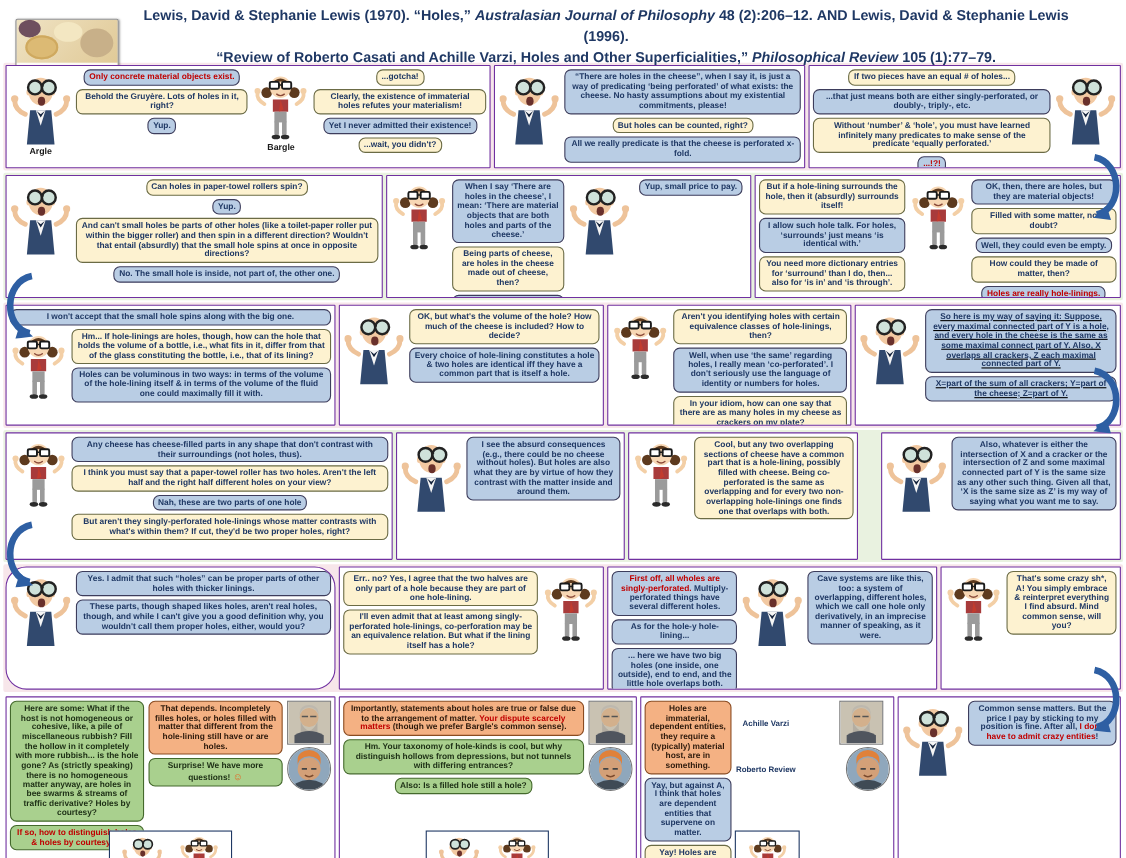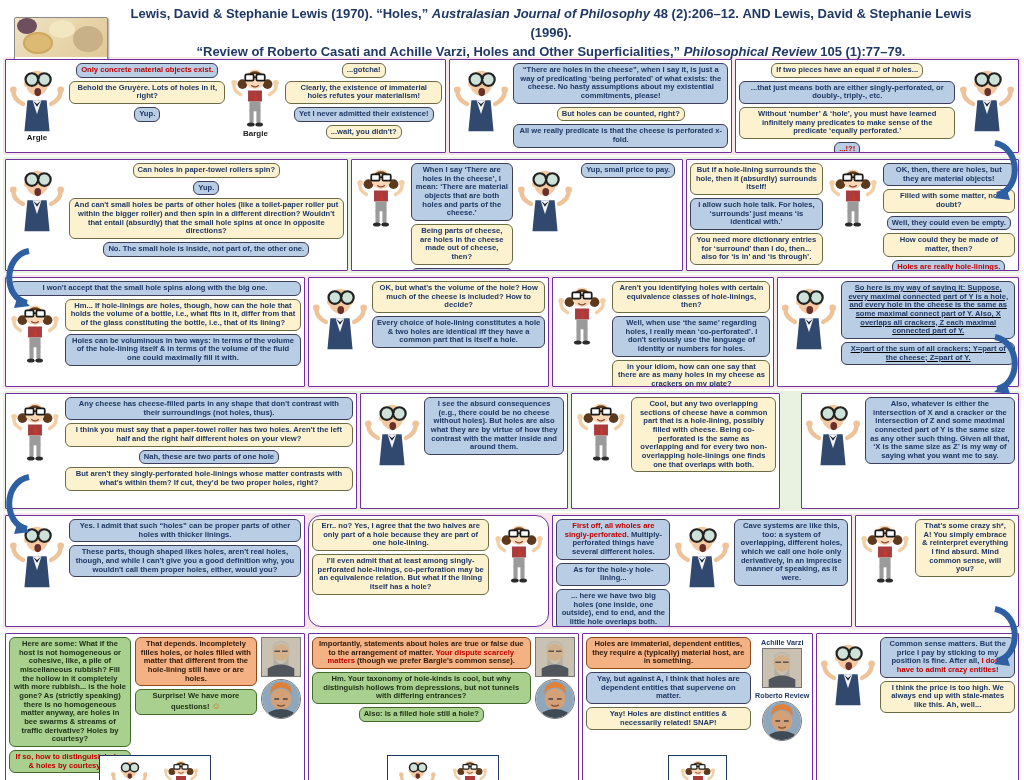--- a/index.html
+++ b/index.html
@@ -36,21 +36,21 @@
   .smiley{color:#e06c2b;font-weight:900;font-size:9px;}
   
   .charwrap{display:flex;flex-direction:column;align-items:center;flex:0 0 auto;padding:1px;}
   .charwrap svg{display:block;}
   .charlabel{font-size:8px;font-weight:700;color:#1a1a1a;margin-top:1px;}
   .frow{margin-top:auto;display:flex;justify-content:center;align-items:flex-end;gap:14px;
         border:1.5px solid #1f3864;background:#fff;padding:0 10px;align-self:center;}
   .frow .charwrap svg{height:46px;width:auto;}
   
   .pcol{flex:0 0 auto;align-items:center;gap:2px;}
-  .photowrap{display:flex;flex-direction:column;align-items:center;}
+  .photowrap{display:flex;flex-direction:row;align-items:center;gap:46px;}
   .photo{width:38px;height:38px;overflow:hidden;border:1px solid #777;}
   .photo.round{border-radius:50%;}
   .photo svg{width:100%;height:100%;display:block;}
   .photolabel{font-size:7.2px;font-weight:700;color:#1f3864;margin:1px 0;}
   
   .arrow{position:absolute;z-index:5;pointer-events:none;}
   .arrow.flip svg{transform:scaleX(-1);}
 </style>
 </head>
 <body>
@@ -561,21 +561,21 @@
                 </g>
               </svg>
             </div>
             <div class="bcol">
               <div class="bub blue"><span>Also, whatever is either the intersection of X and a cracker or the intersection of Z and some maximal connected part of Y is the same size as any other such thing. Given all that, ‘X is the same size as Z’ is my way of saying what you want me to say.</span></div>
             </div>
           </div>
         </div>
       </div>
       <div class="row" style="height: 112px; background: rgb(247, 230, 234);">
-        <div class="panel" style="flex: 1 1 30%;">
+        <div class="panel" style="flex: 1 1 30%; border-radius: 19px;">
           <div class="cols">
             <div class="charwrap">
               <svg viewBox="0 0 70 92" width="54" height="68">
                 <g stroke-linecap="round">
                   <path d="M16,54 C7,50 3,44 3,37" stroke="#eec39a" stroke-width="6" fill="none"></path>
                   <path d="M54,54 C63,50 67,44 67,37" stroke="#eec39a" stroke-width="6" fill="none"></path>
                   <circle cx="3" cy="35" r="4.5" fill="#eec39a"></circle>
                   <circle cx="67" cy="35" r="4.5" fill="#eec39a"></circle>
                   <path d="M18,91 L22,49 L48,49 L52,91 Z" fill="#31496e"></path>
                   <path d="M29,49 L41,49 L35,68 Z" fill="#f5f5f5"></path>
@@ -589,21 +589,21 @@
                   <ellipse cx="36" cy="38" rx="4.5" ry="5.5" fill="#69302b"></ellipse>
                 </g>
               </svg>
             </div>
             <div class="bcol">
               <div class="bub blue"><span>Yes. I admit that such “holes” can be proper parts of other holes with thicker linings.</span></div>
               <div class="bub blue"><span>These parts, though shaped likes holes, aren't real holes, though, and while I can't give you a good definition why, you wouldn't call them proper holes, either, would you?</span></div>
             </div>
           </div>
         </div>
-        <div class="panel" style="flex: 1 1 24%; border-radius: 13px;">
+        <div class="panel" style="flex: 1 1 24%;">
           <div class="cols">
             <div class="bcol">
               <div class="bub cream"><span>Err.. no? Yes, I agree that the two halves are only part of a hole because they are part of one hole-lining.</span></div>
               <div class="bub cream"><span>I'll even admit that at least among singly-perforated hole-linings, co-perforation may be an equivalence relation. But what if the lining itself has a hole?</span></div>
             </div>
             <div class="charwrap">
               <svg viewBox="0 0 70 92" width="50" height="64">
                 <g stroke-linecap="round">
                   <path d="M14,44 C7,40 4,34 5,29" stroke="#f3cfa6" stroke-width="5" fill="none"></path>
                   <path d="M56,44 C63,40 66,34 65,29" stroke="#f3cfa6" stroke-width="5" fill="none"></path>
@@ -938,21 +938,20 @@
                   <ellipse cx="50" cy="27" rx="2.5" ry="4" fill="#f2c9a2"></ellipse>
                   <circle cx="28" cy="21" r="8.5" fill="#cfe2da" stroke="#222" stroke-width="3"></circle>
                   <circle cx="45" cy="21" r="8.5" fill="#cfe2da" stroke="#222" stroke-width="3"></circle>
                   <path d="M36,19 h1.5" stroke="#222" stroke-width="2.5"></path>
                   <ellipse cx="36" cy="38" rx="4.5" ry="5.5" fill="#69302b"></ellipse>
                 </g>
               </svg>
             </div>
             <div class="bcol">
               <div class="bub blue"><span>Common sense matters. But the price I pay by sticking to my position is fine. After all, </span><span class="red">I don't have to admit crazy entities</span><span>!</span></div>
-              <div class="bub cream"><span>I think the price is too high. We always end up with stale-mates like this. Ah, well...</span></div>
             </div>
           </div>
         </div>
       </div>
     </div>
 
   <div class="arrow" style="right:1px;top:138px;">
     <svg width="30" height="62">
         <path d="M2,5 C28,10 28,52 4,57" stroke="#2e5fa3" stroke-width="6" fill="none"></path>
         <path d="M13,49 L1,60 L17,62 Z" fill="#2e5fa3"></path>

